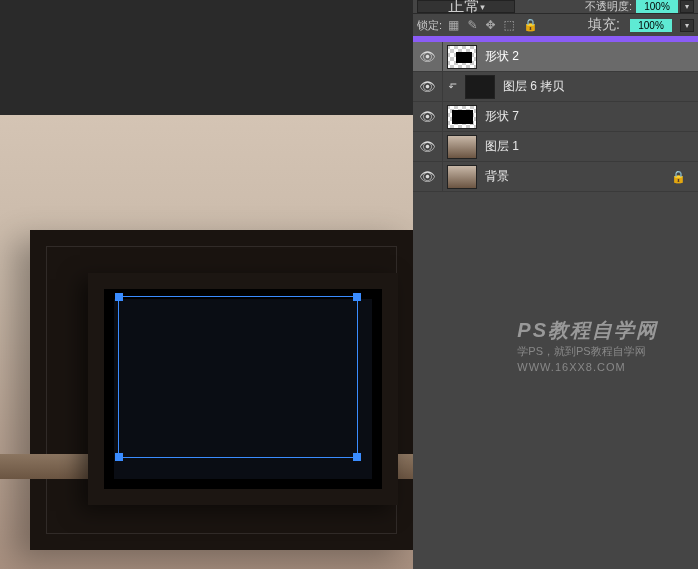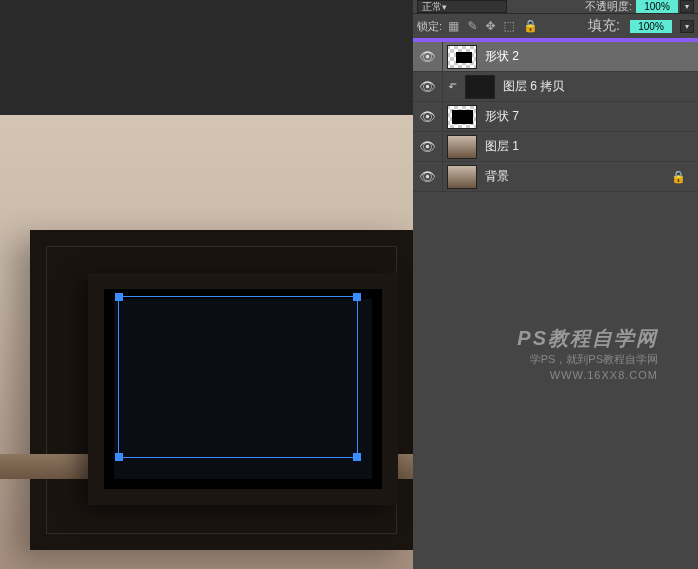--- a/index.html
+++ b/index.html
@@ -20,27 +20,27 @@
   .selection-box { position: absolute; left: 118px; top: 296px; width: 240px; height: 162px; border: 1px solid #3a8cff; pointer-events: none; }
   .sel-handle { position: absolute; width: 8px; height: 8px; background: #3a8cff; }
   .h-tl { left: -4px; top: -4px; }
   .h-tr { right: -4px; top: -4px; }
   .h-bl { left: -4px; bottom: -4px; }
   .h-br { right: -4px; bottom: -4px; }
   
   .panel { position: absolute; right: 0; top: 0; width: 285px; height: 569px; background: #454545; display: flex; flex-direction: column; }
   
   .opt-row1 { height: 14px; background: #454545; border-bottom: 1px solid #2a2a2a; display: flex; align-items: center; padding: 0 4px; }
-  .blend-sel { width: 90px; height: 13px; background: #333; border: 1px solid #222; color: #ccc; font-size: 10px; padding-left: 4px; display: flex; align-items: center; justify-content: flex-start; }
+  .blend-sel { width: 98px; height: 13px; background: #333; border: 1px solid #222; color: #ccc; font-size: 16px; padding-left: 4px; display: flex; align-items: center; justify-content: center; }
   .blend-sel::after { content: "▾"; font-size: 9px; margin-right: 3px; }
   .opacity-lbl { margin-left: auto; margin-right: 4px; font-size: 11px; color: #ccc; }
   .opacity-val { width: 42px; height: 13px; background: #5eead4; color: #000; font-size: 10px; display: flex; align-items: center; justify-content: center; }
   .opacity-dd { width: 14px; height: 13px; background: #333; border: 1px solid #222; margin-left: 2px; display: flex; align-items: center; justify-content: center; font-size: 8px; }
   
-  .opt-row2 { height: 28px; background: #454545; border-bottom: 4px solid #8b5cf6; display: flex; align-items: center; padding: 0 4px; gap: 6px; }
+  .opt-row2 { height: 28px; background: #454545; border-bottom: 6px solid #8b5cf6; display: flex; align-items: center; padding: 0 4px; gap: 6px; }
   .lock-lbl { font-size: 11px; }
   .lock-icons { display: flex; gap: 8px; align-items: center; }
   .lock-icons span { font-size: 12px; color: #aaa; }
   .fill-lbl { margin-left: auto; margin-right: 4px; font-size: 14px; }
   
   .layers { display: flex; flex-direction: column; }
   .layer-row { height: 30px; display: flex; align-items: center; background: #454545; border-bottom: 1px solid #3a3a3a; }
   .layer-row.selected { background: #6a6a6a; }
   .eye-col { width: 30px; display: flex; align-items: center; justify-content: center; border-right: 1px solid #3a3a3a; height: 100%; }
   .eye { font-size: 13px; color: #ddd; }
@@ -49,21 +49,21 @@
   .clip-icon { font-size: 10px; color: #ccc; transform: rotate(90deg); display: inline-block; width: 10px; }
   .thumb { width: 30px; height: 24px; border: 1px solid #222; background: #fff; position: relative; flex-shrink: 0; }
   .thumb.checker { background: repeating-conic-gradient(#ccc 0% 25%, #fff 0% 50%) 50% / 8px 8px; }
   .thumb.dark { background: #1a1a1a; }
   .thumb.photo { background: linear-gradient(180deg, #c8b8a8 0%, #6b5542 100%); }
   .thumb-inner-black { position: absolute; left: 30%; top: 30%; right: 15%; bottom: 20%; background: #000; }
   .layer-name { font-size: 12px; color: #e8e8e8; }
   .layer-row.selected .layer-name { color: #fff; }
   .lock-end { margin-left: auto; margin-right: 12px; font-size: 12px; color: #ccc; }
   
-  .watermark { position: absolute; right: 40px; top: 325px; text-align: right; color: #888; }
+  .watermark { position: absolute; right: 40px; top: 317px; text-align: left; color: #888; }
   .wm-title { font-size: 20px; font-weight: bold; letter-spacing: 2px; color: #999; font-style: italic; }
   .wm-sub { font-size: 11px; color: #888; }
   .wm-url { font-size: 11px; color: #888; margin-top: 2px; letter-spacing: 1px; }
 </style>
 </head>
 <body>
 
 <div class="canvas-area">
   <div class="canvas-top"></div>
   <div class="canvas-img">

